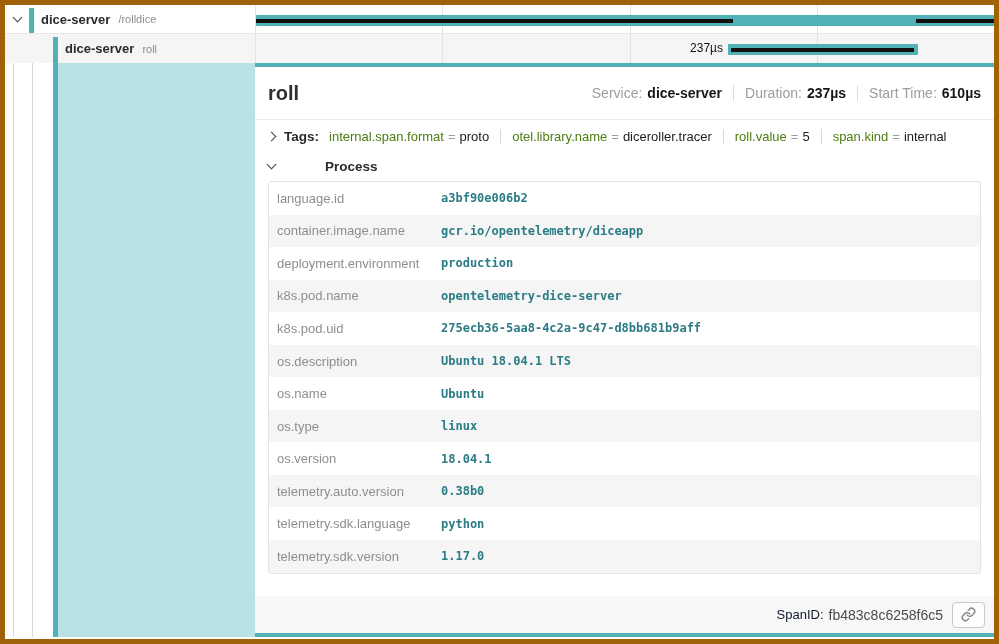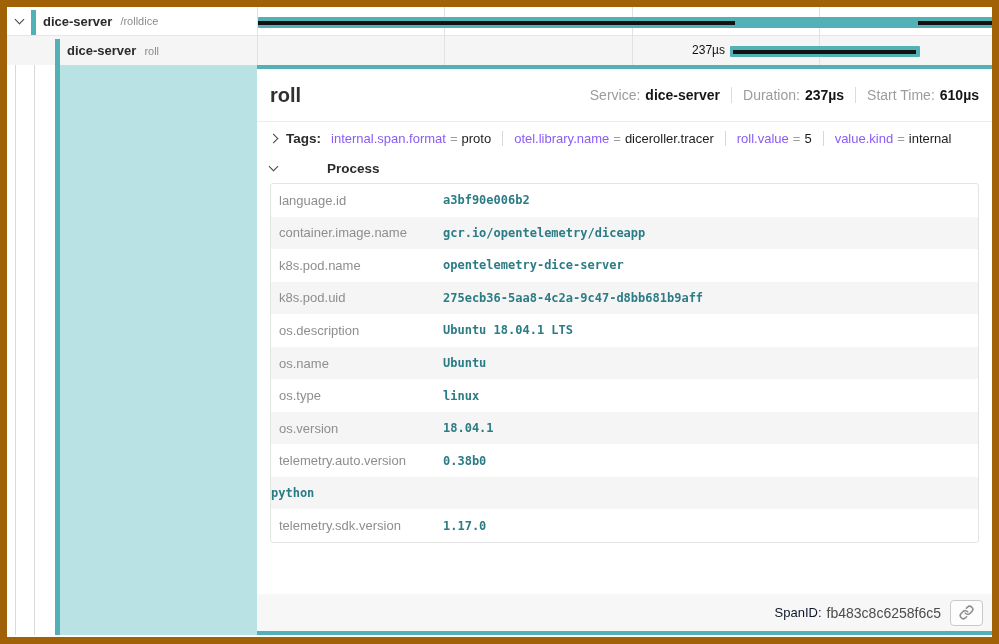--- a/index.html
+++ b/index.html
@@ -1,18 +1,18 @@
 <!DOCTYPE html>
 <html><head>
 <meta charset="utf-8">
 <style>
   * { margin:0; padding:0; box-sizing:border-box; }
   body { background:#e8e8e8; font-family:"Liberation Sans", sans-serif; }
   .app { position:relative; width:999px; height:644px; background:#fff;
-         border:7px solid #a16207; overflow:hidden; }
+         border:5px solid #a16207; overflow:hidden; }
 
   
   .span-row { position:absolute; left:0; width:100%; height:29px; }
   .row1 { top:0; background:#fff; border-bottom:1px solid #e6e6e6; }
   .row2 { top:29px; background:#f5f5f5; }
   .row-label { position:absolute; left:0; top:0; width:250px; height:100%;
                display:flex; align-items:center; }
   .svc-name { font-size:13px; font-weight:bold; color:#2b2b2b; }
   .row2 .svc-name { font-weight:600; }
   .op-name { font-size:11px; color:#8c8c8c; margin-left:8px; }
@@ -45,21 +45,21 @@
               padding:0 13px; border-bottom:1px solid #ececec; }
   .d-title { font-size:20px; font-weight:bold; color:#303030; }
   .d-summary { display:flex; align-items:center; font-size:14px; }
   .sum-label { color:#9c9c9c; margin-right:5px; }
   .sum-value { color:#161616; font-weight:bold; }
   .sum-sep { width:1px; height:16px; background:#dcdcdc; margin:0 11px; }
 
   .tags-row { height:33px; display:flex; align-items:center; padding:0 13px; cursor:pointer; }
   .tags-label { font-size:13.5px; font-weight:bold; color:#2b2b2b; margin:0 10px 0 9px; }
   .tag-item { font-size:13px; display:flex; align-items:center; }
-  .tag-key { color:#8b5cf6; }
+  .tag-key { color:#4d7c0f; }
   .tag-eq { color:#9d9d9d; margin:0 4px; }
   .tag-val { color:#1d1d1d; }
   .tag-sep { width:1px; height:15px; background:#d8d8d8; margin:0 11px; }
 
   .process-row { height:26px; display:flex; align-items:center; padding:0 13px; cursor:pointer; }
   .process-label { font-size:13.5px; font-weight:bold; color:#2b2b2b; margin-left:9px;padding-left:41px; }
 
   .kv-table { margin:2px 13px 0 13px; border:1px solid #e4e4e4; border-radius:3px; }
   .kv-row { display:flex; align-items:center; height:32.55px; }
   .kv-row:nth-child(even) { background:#f5f5f5; }
@@ -157,41 +157,45 @@
         <span class="tag-val">diceroller.tracer</span>
       </span>
       <span class="tag-sep"></span>
       <span class="tag-item">
         <span class="tag-key">roll.value</span>
         <span class="tag-eq">=</span>
         <span class="tag-val">5</span>
       </span>
       <span class="tag-sep"></span>
       <span class="tag-item">
-        <span class="tag-key">value.kind</span>
+        <span class="tag-key">span.kind</span>
         <span class="tag-eq">=</span>
         <span class="tag-val">internal</span>
       </span>
     </div>
 
     <div class="process-row">
       <span class="chev chev-down"></span>
       <span class="process-label">Process</span>
     </div>
 
     <div class="kv-table">
       <div class="kv-row">
         <span class="kv-key">language.id</span>
         <span class="kv-val">a3bf90e006b2</span>
       </div>
       <div class="kv-row">
         <span class="kv-key">container.image.name</span>
         <span class="kv-val">gcr.io/opentelemetry/diceapp</span>
       </div>
       <div class="kv-row">
+        <span class="kv-key">deployment.environment</span>
+        <span class="kv-val">production</span>
+      </div>
+      <div class="kv-row">
         <span class="kv-key">k8s.pod.name</span>
         <span class="kv-val">opentelemetry-dice-server</span>
       </div>
       <div class="kv-row">
         <span class="kv-key">k8s.pod.uid</span>
         <span class="kv-val">275ecb36-5aa8-4c2a-9c47-d8bb681b9aff</span>
       </div>
       <div class="kv-row">
         <span class="kv-key">os.description</span>
         <span class="kv-val">Ubuntu 18.04.1 LTS</span>
@@ -206,20 +210,21 @@
       </div>
       <div class="kv-row">
         <span class="kv-key">os.version</span>
         <span class="kv-val">18.04.1</span>
       </div>
       <div class="kv-row">
         <span class="kv-key">telemetry.auto.version</span>
         <span class="kv-val">0.38b0</span>
       </div>
       <div class="kv-row">
+        <span class="kv-key">telemetry.sdk.language</span>
         <span class="kv-val">python</span>
       </div>
       <div class="kv-row">
         <span class="kv-key">telemetry.sdk.version</span>
         <span class="kv-val">1.17.0</span>
       </div>
     </div>
 
     <div class="d-footer">
       <span class="spanid-label">SpanID:</span>

